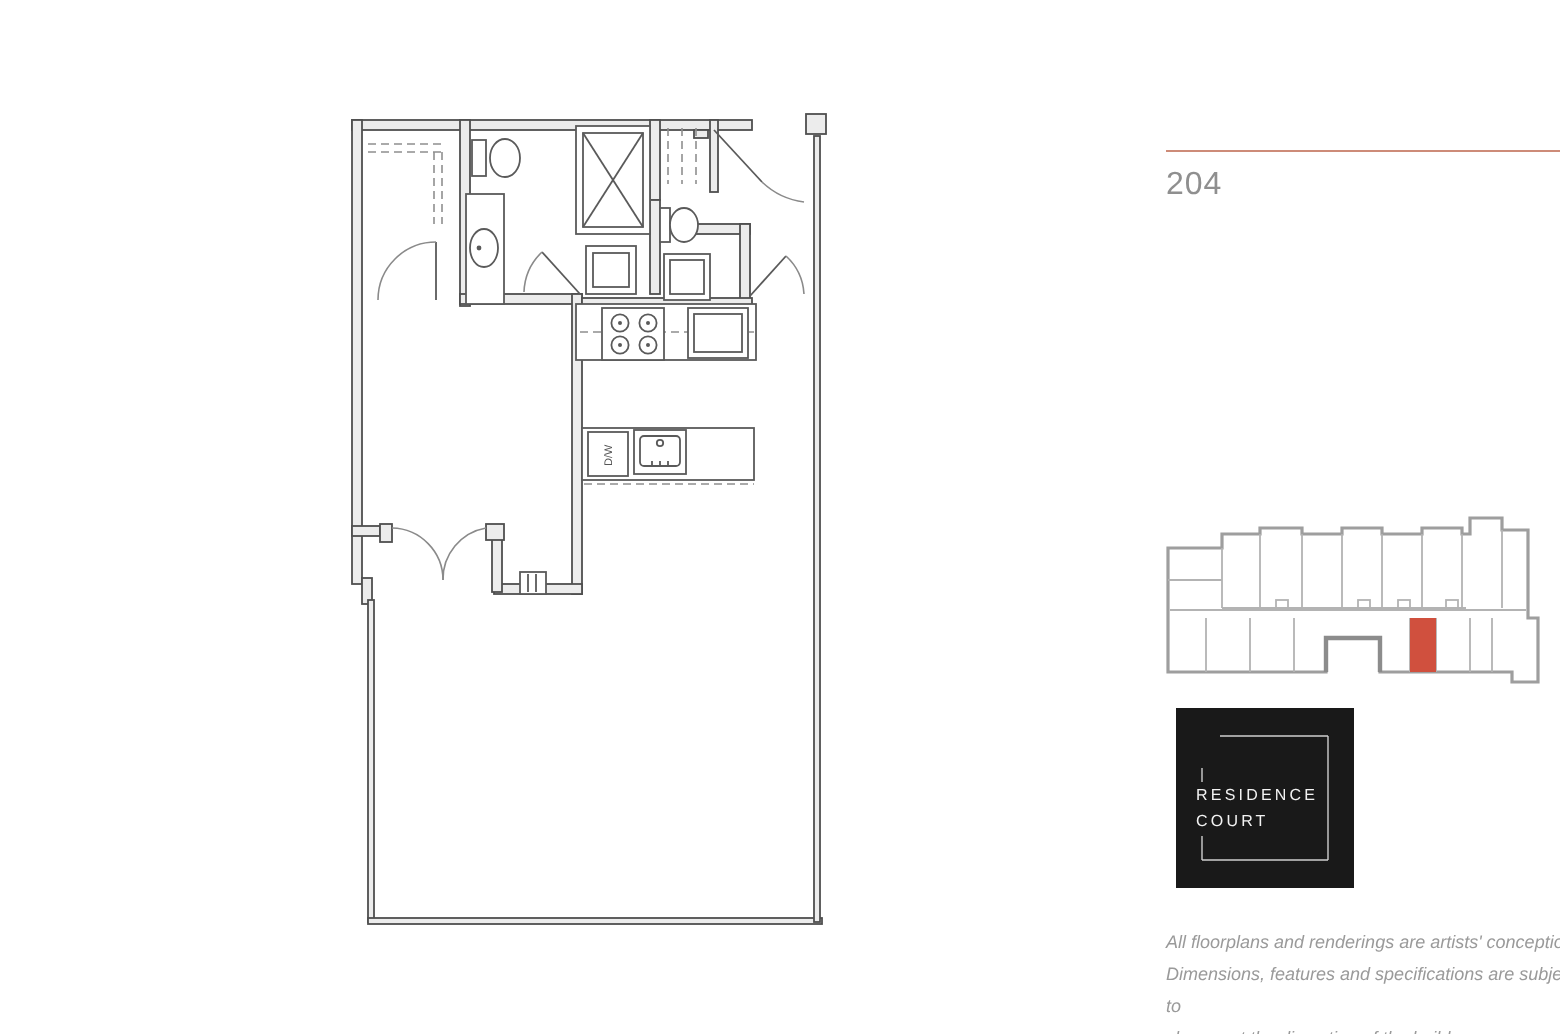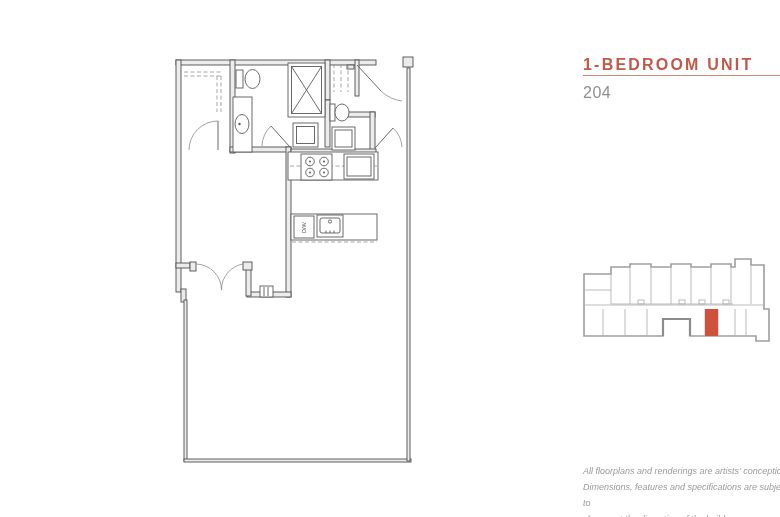--- a/index.html
+++ b/index.html
@@ -140,21 +140,20 @@
 
     <g>
       <path class="arc" d="M 196,264 A 26 26 0 0 1 221.5,290"></path>
       <path class="arc" d="M 243,264 A 26 26 0 0 0 221.5,290"></path>
       <rect class="fix" x="260" y="286" width="13" height="11"></rect>
       <line class="ln" x1="264" y1="287" x2="264" y2="296"></line>
       <line class="ln" x1="268" y1="287" x2="268" y2="296"></line>
     </g>
   </svg>
 
-  <div class="unit-title">1-BEDROOM UNIT</div>
   <div class="title-rule"></div>
   <div class="unit-number">204</div>
 
   <svg class="keyplan" viewBox="0 0 187 94" preserveAspectRatio="none">
     <path class="outline" d="M 1,17 L 28,17 L 28,10 L 47,10 L 47,7 L 68,7 L 68,10 L 88,10 L 88,7 L 108,7
              L 108,10 L 128,10 L 128,7 L 148,7 L 148,10 L 152,10 L 152,2 L 168,2 L 168,8
              L 181,8 L 181,52 L 186,52 L 186,84 L 173,84 L 173,79 L 107,79 L 107,62
              L 80,62 L 80,79 L 1,79 Z"></path>
     <g>
       <line class="inner" x1="2" y1="48" x2="180" y2="48"></line>
@@ -177,20 +176,33 @@
       <line class="inner" x1="1" y1="33" x2="28" y2="33"></line>
       <rect class="inner" x="55" y="43" width="6" height="4"></rect>
       <rect class="inner" x="96" y="43" width="6" height="4"></rect>
       <rect class="inner" x="116" y="43" width="6" height="4"></rect>
       <rect class="inner" x="140" y="43" width="6" height="4"></rect>
     </g>
     <path class="entry" d="M 80,79 L 80,62 L 107,62 L 107,79"></path>
     <rect class="hl" x="122" y="52" width="13" height="27"></rect>
   </svg>
 
+  <div class="logo">
+    <svg viewBox="0 0 89 90">
+      <g>
+        <line x1="22" y1="14" x2="76" y2="14"></line>
+        <line x1="76" y1="14" x2="76" y2="76"></line>
+        <line x1="13" y1="76" x2="76" y2="76"></line>
+        <line x1="13" y1="30" x2="13" y2="37"></line>
+        <line x1="13" y1="64" x2="13" y2="76"></line>
+      </g>
+      <text x="10" y="46">RESIDENCE</text>
+      <text x="10" y="59">COURT</text>
+    </svg>
+  </div>
 
   <div class="disclaimer">
     <div>All floorplans and renderings are artists' conception.</div>
     <div>Dimensions, features and specifications are subject to</div>
     <div>change at the discretion of the builder.</div>
   </div>
 
 </div>
 
 </body></html>

